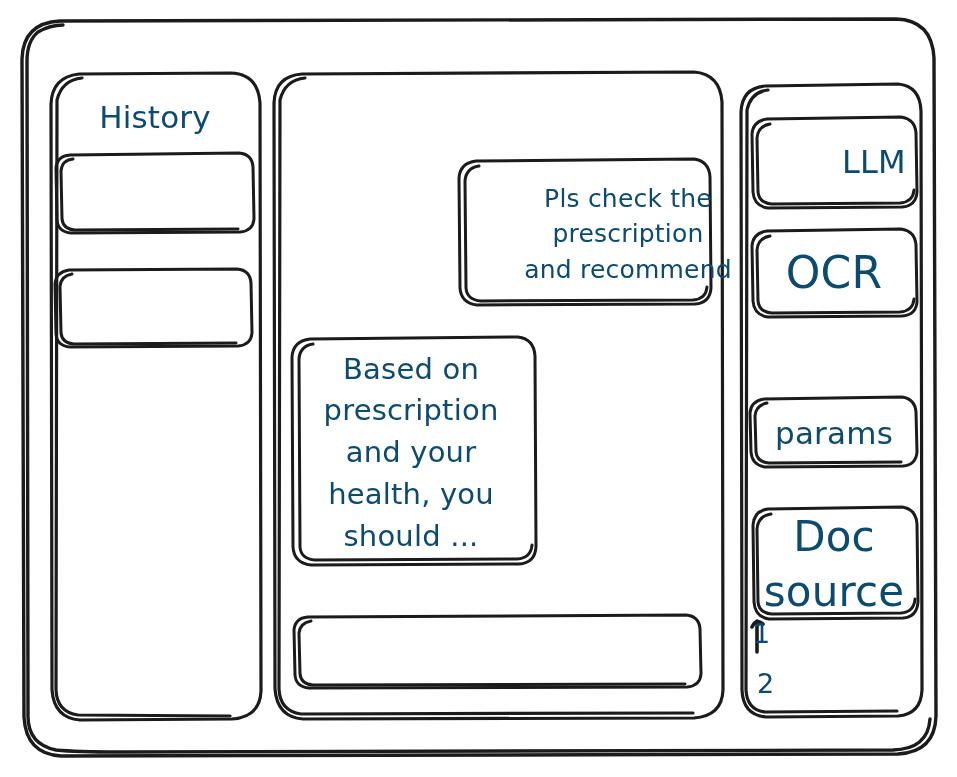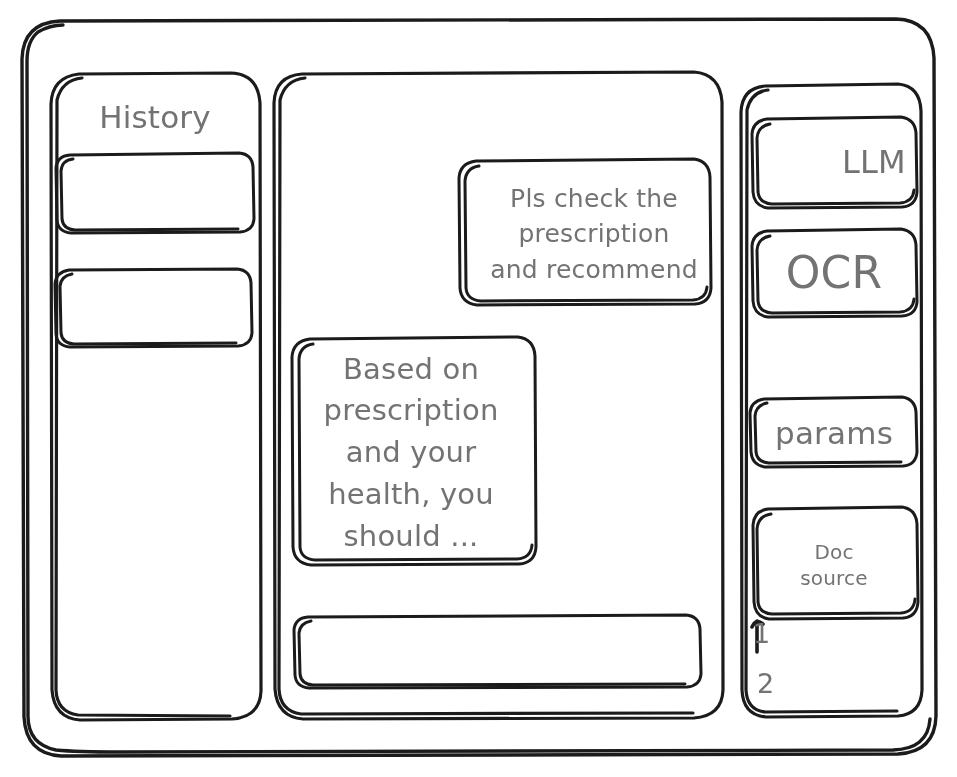--- a/index.html
+++ b/index.html
@@ -16,42 +16,42 @@
     overflow: hidden;
   }
   #sketch-layer {
     position: absolute;
     left: 0; top: 0;
     width: 957px;
     height: 777px;
   }
   .lbl {
     position: absolute;
-    color: #737373;
+    color: #0c4a6e;
     font-family: "DejaVu Sans", sans-serif;
     font-weight: 400;
     white-space: pre;
     line-height: 1.18;
     letter-spacing: 0.2px;
   }
   .centerbox {
     display: flex;
     align-items: center;
     justify-content: center;
     text-align: center;
   }
   
   #history-title   { left: 60px;  top: 94px;  width: 190px; height: 46px; font-size: 31px; }
   #agent-title     { left: 300px; top: 95px;  width: 400px; height: 50px; font-size: 33px; }
-  #user-msg-text   { left: 462px; top: 168px; width: 264px; height: 132px; font-size: 25px; line-height: 1.42; }
+  #user-msg-text   { left: 462px; top: 168px; width: 264px; height: 132px; font-size: 25px; line-height: 1.42; padding-left: 34px; }
   #assistant-text  { left: 296px; top: 344px; width: 230px; height: 218px; font-size: 29px; line-height: 1.44; }
   #llm-label       { left: 784px; top: 120px; width: 180px; height: 86px; font-size: 32px; }
   #ocr-label       { left: 752px; top: 232px; width: 164px; height: 82px; font-size: 44px; }
   #params-label    { left: 750px; top: 400px; width: 168px; height: 66px; font-size: 31px; }
-  #docsource-label { left: 752px; top: 512px; width: 164px; height: 106px; font-size: 20px; line-height: 1.3; }
+  #docsource-label { left: 752px; top: 512px; width: 164px; height: 106px; font-size: 42px; line-height: 1.3; }
   #doc-item-1      { left: 753px; top: 618px; width: 40px; height: 36px; font-size: 27px; text-align: left; }
   #doc-item-2      { left: 757px; top: 668px; width: 40px; height: 36px; font-size: 27px; text-align: left; }
 
   
   .hit { position: absolute; background: transparent; }
   #hit-history-item-1 { left: 58px;  top: 152px; width: 194px; height: 80px; }
   #hit-history-item-2 { left: 56px;  top: 268px; width: 194px; height: 80px; }
   #hit-composer       { left: 292px; top: 614px; width: 410px; height: 76px; }
   #hit-user-bubble    { left: 455px; top: 158px; width: 256px; height: 148px; }
   #hit-assistant-bubble { left: 288px; top: 336px; width: 248px; height: 230px; }

